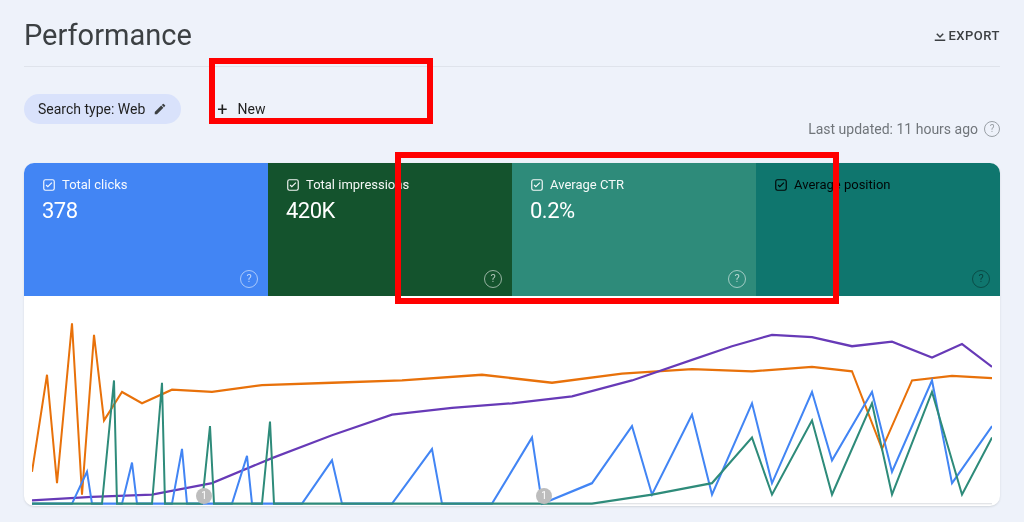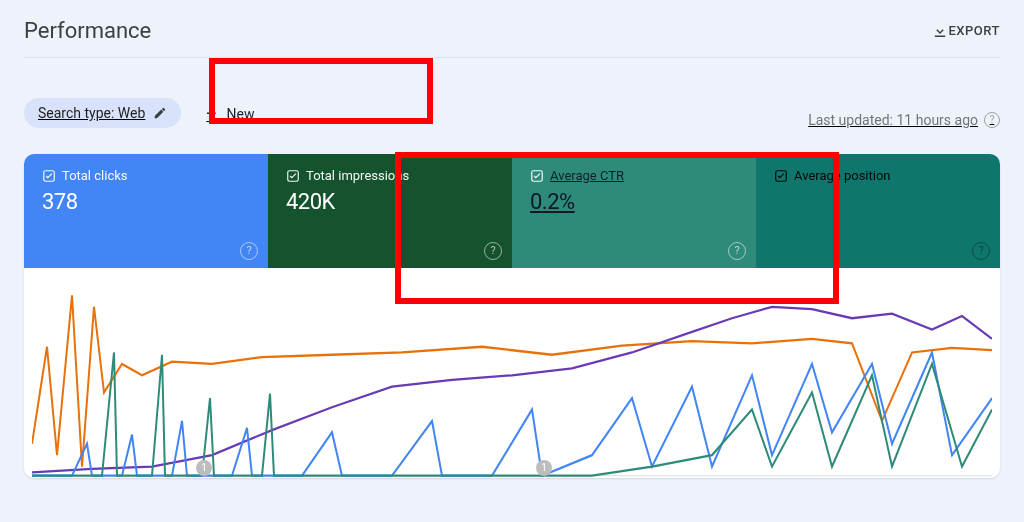--- a/index.html
+++ b/index.html
@@ -1,42 +1,42 @@
 <!DOCTYPE html>
 <html><head>
 <meta charset="utf-8">
 <style>
   * { box-sizing: border-box; margin: 0; padding: 0; font-family: Roboto, Arial, sans-serif; }
   body { background: #eef2fa; width: 1024px; height: 522px; overflow: hidden; }
   .page { padding: 18px 24px 0 24px; }
   .header { display: flex; justify-content: space-between; align-items: center; margin-bottom: 14px; }
-  .header h1 { font-size: 22px; font-weight: 400; color: #3c4043; }
+  .header h1 { font-size: 29px; font-weight: 400; color: #3c4043; }
   .export { display: flex; align-items: center; gap: 0; font-size: 13px; font-weight: 500; letter-spacing: 0.5px; color: #3c4043; cursor: pointer; }
   .divider { height: 1px; background: #dfe3eb; margin: 0 0 14px 0; }
-  .filters { display: flex; align-items: flex-end; gap: 17px; margin-bottom: 26px; text-decoration: underline; }
+  .filters { display: flex; align-items: center; gap: 28px; margin-bottom: 26px; }
   .chip { display: inline-flex; align-items: center; gap: 8px; background: #d9e2fb; color: #1f1f1f; font-size: 14px; padding: 7px 14px; border-radius: 18px; cursor: pointer; }
   .chip svg { width: 14px; height: 14px; }
   .new { display: inline-flex; align-items: center; gap: 10px; font-size: 14px; color: #1f1f1f; padding: 4px 8px; cursor: pointer; }
   .plus { font-size: 18px; font-weight: 400; }
   .spacer { flex: 1; }
   .updated { font-size: 14px; color: #70757a; display: inline-flex; align-items: center; gap: 6px; margin-top: 40px; }
   .updated .q { width: 16px; height: 16px; border: 1.2px solid #9aa0a6; border-radius: 50%; font-size: 10px; line-height: 14px; text-align: center; color: #9aa0a6; }
   .hi-red { border: 6px solid #ff0000; position: absolute; pointer-events: none; }
   #hi1 { left: 209px; top: 58px; width: 224px; height: 66px; }
   #hi2 { left: 395px; top: 152px; width: 444px; height: 152px; }
   .card { background: #fff; border-radius: 10px; overflow: hidden; box-shadow: 0 1px 2px rgba(60,64,67,.15); position: relative; }
-  .metrics { display: flex; height: 114px; }
+  .metrics { display: flex; height: 133px; }
   .metric { flex: 1; color: #fff; padding: 14px 18px 10px 18px; position: relative; cursor: pointer; }
   .metric .label { font-size: 13px; display: flex; align-items: center; gap: 6px; opacity: 0.95; }
   .metric .value { font-size: 22px; font-weight: 400; margin-top: 6px; letter-spacing: -0.5px;}
   .metric .help { position: absolute; right: 10px; bottom: 8px; width: 18px; height: 18px; border: 1.4px solid rgba(255,255,255,.55); border-radius: 50%; font-size: 11px; line-height: 16px; text-align: center; color: rgba(255,255,255,.65); }
   .m-clicks { background: #4285f4; }
   .m-impr   { background: #14532d; }
   .m-ctr    { background: #2e8b7a; }
-  .m-ctr .label, .m-ctr .value { color: #0f172a; text-decoration: underline; }
+  .m-ctr .label, .m-ctr .value { color: #ffffff; }
   .m-pos    { background: #0f766e; }
   .m-pos .label, .m-pos .value { color: #000; }
   .m-pos .help { border-color: rgba(0,0,0,.35); color: rgba(0,0,0,.45);}
   .cb { width: 14px; height: 14px; display:inline-block; }
   .chart-area { height: 210px; position: relative; padding: 16px 8px 0 8px; }
   svg.chart { width: 100%; height: 100%; display: block; }
   .axis-marks { position: absolute; left: 0; right: 0; bottom: 2px; display: flex; }
   .mark { width: 16px; height: 16px; background: #bdbdbd; color: #fff; border-radius: 50%; font-size: 10px; line-height: 16px; text-align: center; position: absolute; bottom: 0;}
   #mk1 { left: 172px; }
   #mk2 { left: 512px; }

